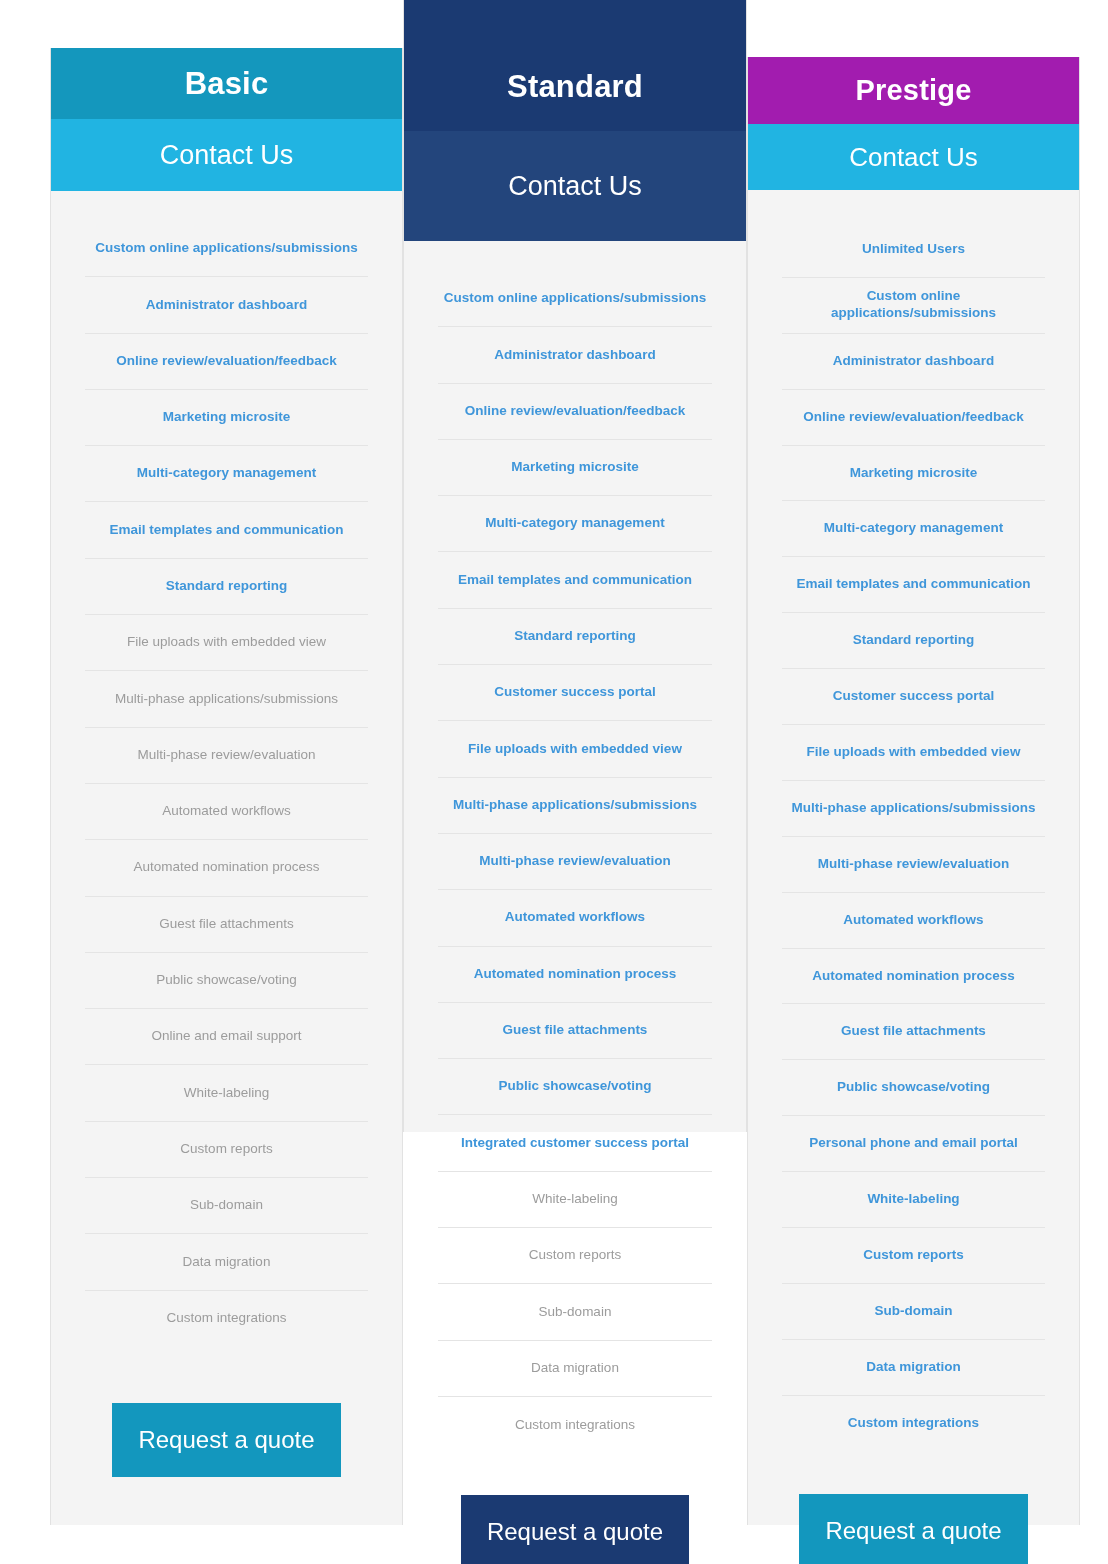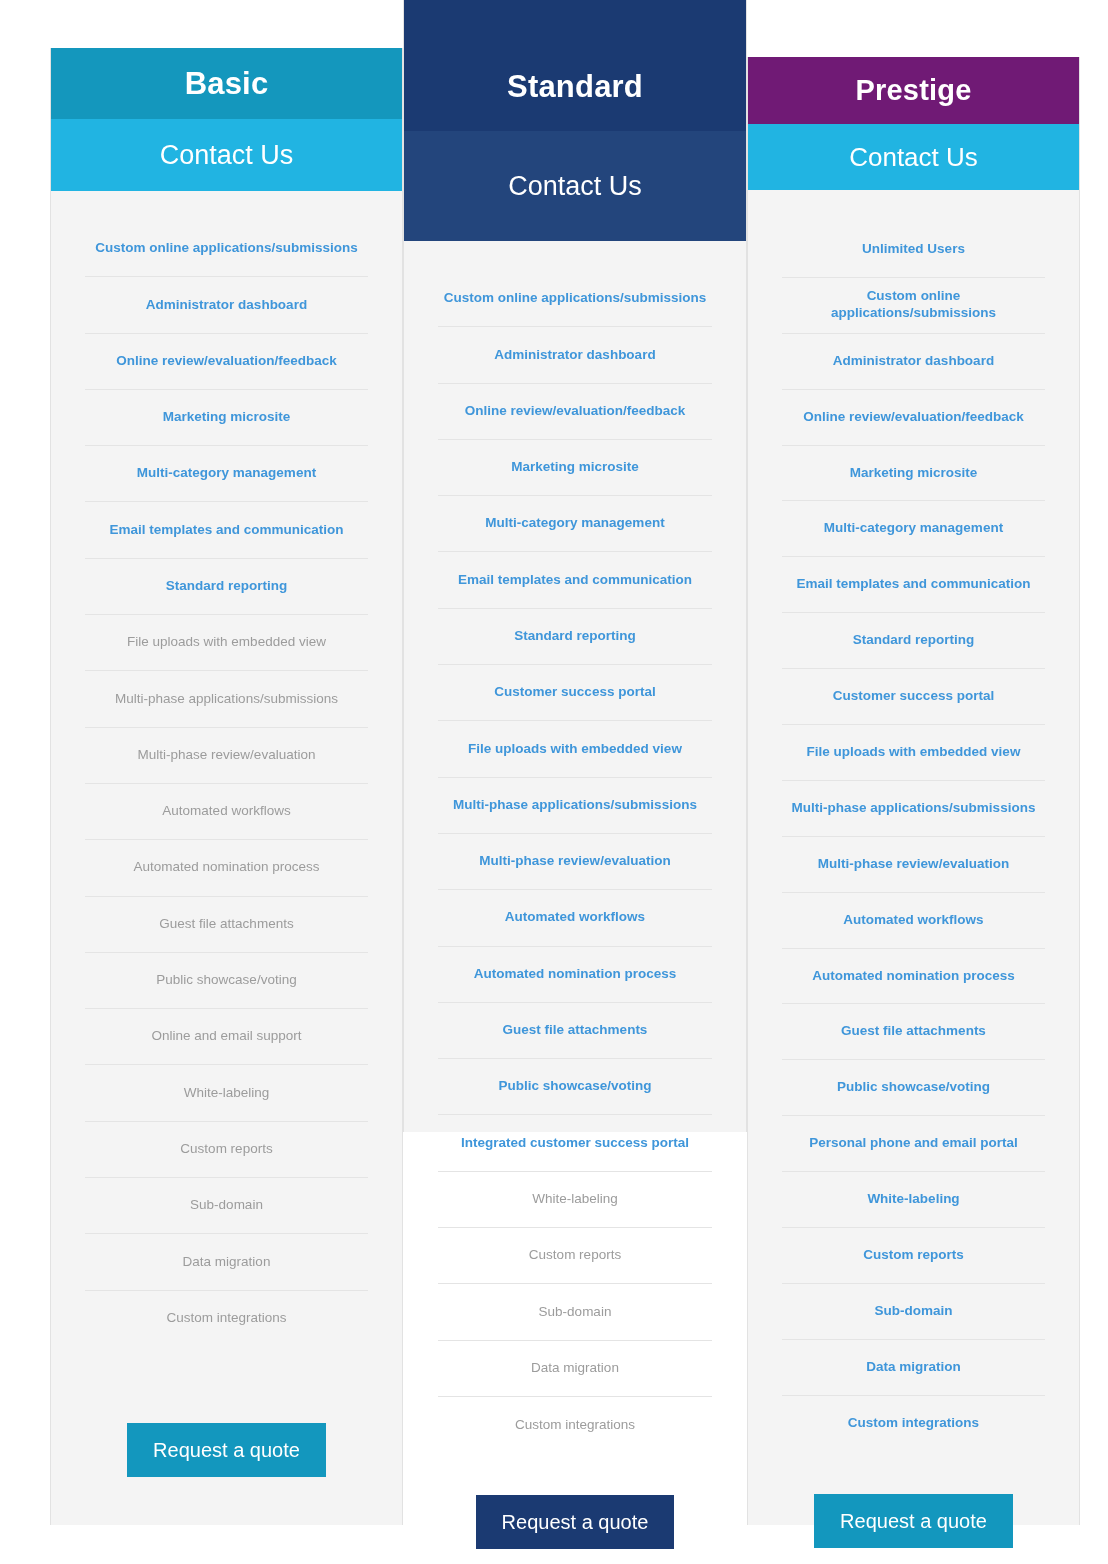--- a/index.html
+++ b/index.html
@@ -96,21 +96,21 @@
   }
   .plan-standard .plan-price {
     background: #23457c;
     font-size: 27px;
     line-height: 110px;
     height: 110px;
   }
 
   
   .plan-prestige .plan-title {
-    background: #701a75;
+    background: #a21caf;
     font-size: 29px;
     line-height: 67px;
     height: 67px;
   }
   .plan-prestige .plan-price {
     background: #21b4e2;
     font-size: 26px;
     line-height: 66px;
     height: 66px;
   }
@@ -164,22 +164,22 @@
     display: flex;
     justify-content: center;
     padding-top: 30px;
     padding-bottom: 48px;
   }
 
   .cta-button {
     border: none;
     color: #ffffff;
     font-family: "Liberation Sans", sans-serif;
-    font-size: 20px;
-    padding: 16px 26px;
+    font-size: 24px;
+    padding: 24px 26px;
     cursor: pointer;
     line-height: 1.1;
     white-space: nowrap;
   }
 
   .plan-basic    .cta-button { background: #1397be; }
   .plan-standard .cta-button { background: #1b3a72; }
   .plan-prestige .cta-button { background: #1397be; }
 </style>
 </head>

